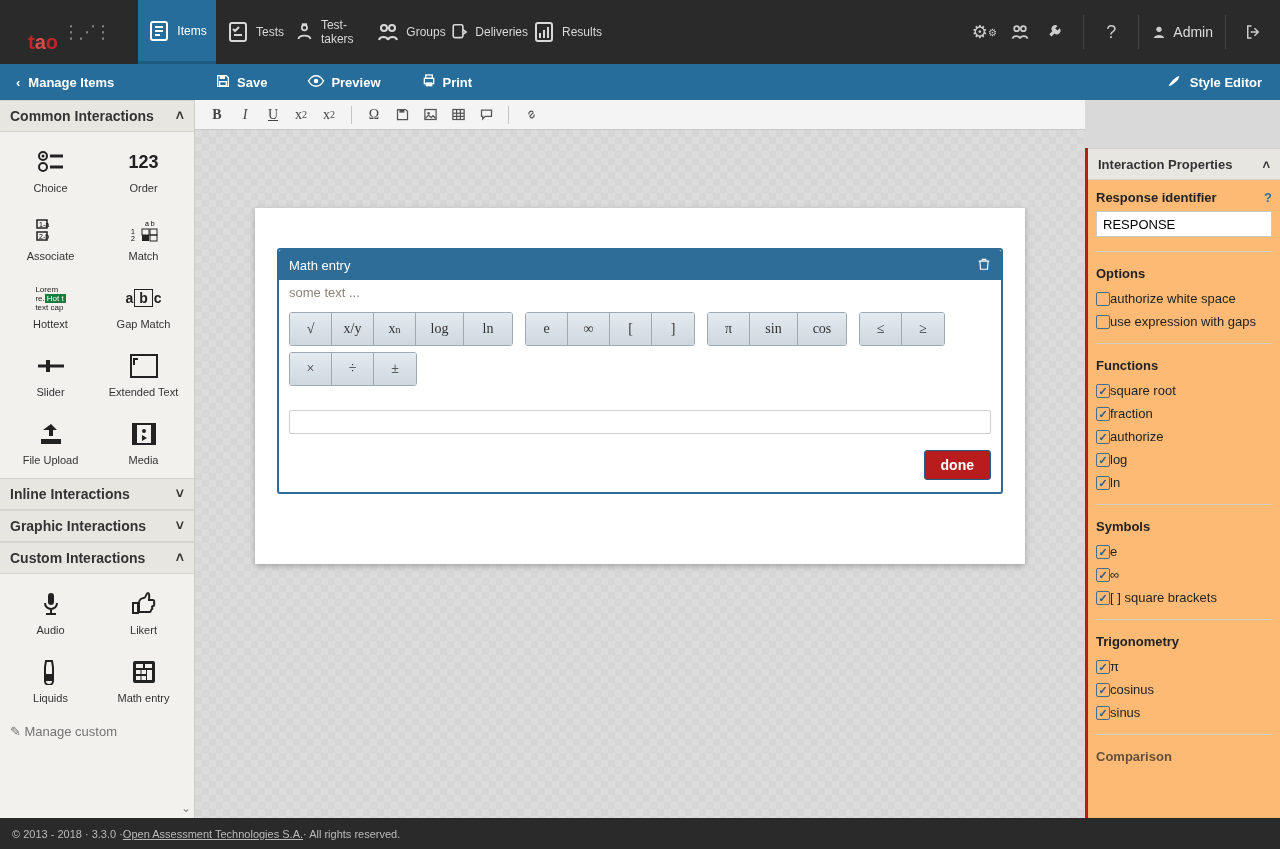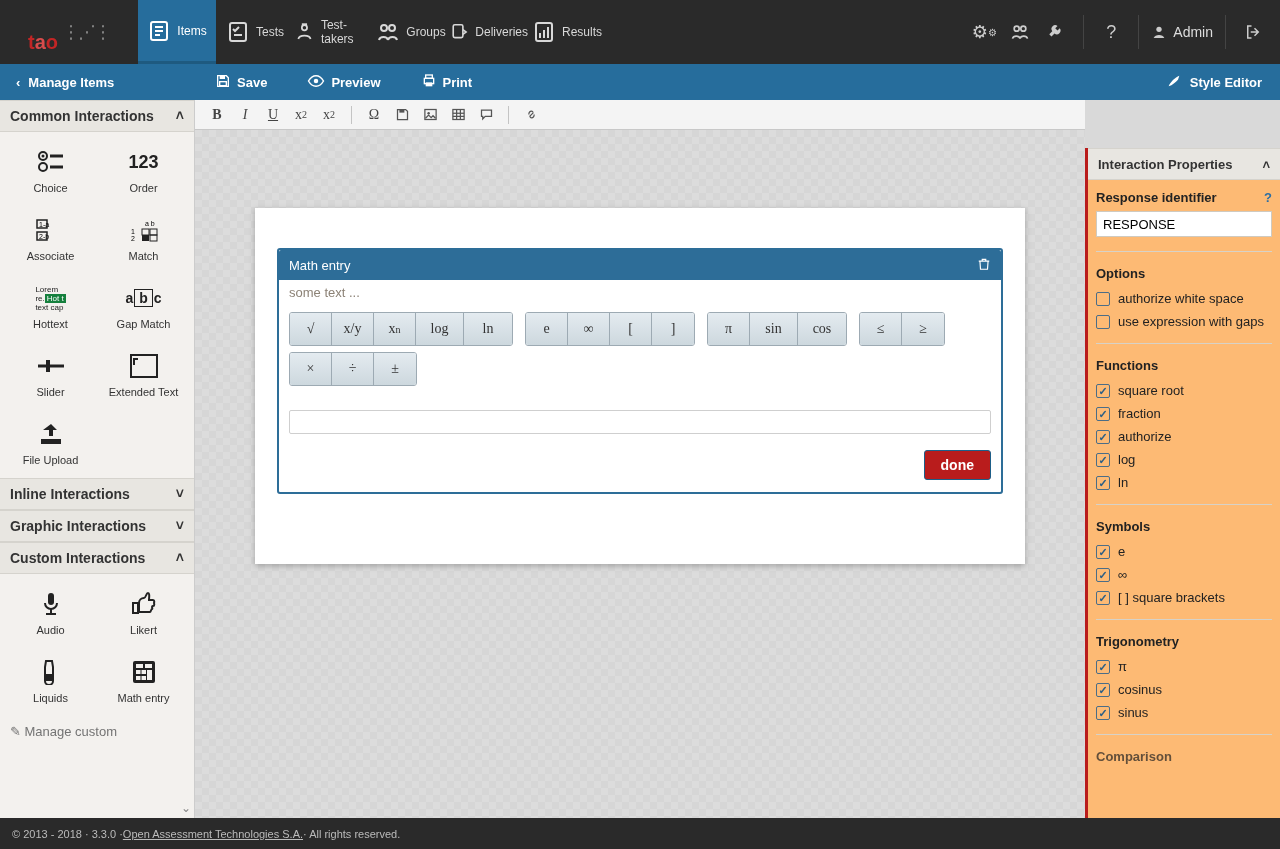--- a/index.html
+++ b/index.html
@@ -53,21 +53,21 @@
   .done-btn{ background:#b91c1c; color:#fff; border:1px solid #1d5f89; border-radius:3px; padding:6px 16px; font-size:14px; font-weight:bold; cursor:pointer;}
   
   .sidebar-right { width:195px; background:#fdba74; border-left:3px solid #b91c1c; overflow-y:auto; font-size:13px; color:#222;margin-top:48px;}
   .sidebar-right .panel-head{font-size:13px;}
   .prop-body{ padding:10px 8px 4px 8px;}
   .prop-label{ font-weight:bold; font-size:13px; margin-bottom:6px; display:flex; align-items:center; justify-content:space-between;}
   .help-q{ color:#2b6ea3; font-weight:bold; cursor:pointer;}
   .prop-input{ width:100%; height:26px; border:1px solid #cfcac0; background:#fff; padding:0 6px; font-size:13px;}
   .hr{ height:1px; background:#d7d2c7; margin:14px 0;}
   .section-h{ font-weight:bold; margin-bottom:10px; font-size:13px;}
-  .chk-row{ display:flex; align-items:center; gap:8px; margin:8px 0; font-size:13px;}
+  .chk-row{ display:flex; align-items:center; margin:8px 0; font-size:13px;}
   .chk{ width:14px; height:14px; border:1.5px solid #4b6d87; border-radius:2px; display:flex; align-items:center; justify-content:center; font-size:11px; color:#2e5f85; cursor:pointer;}
   .chk.checked::after{content:"✓"; font-weight:bold; line-height:10px;}
   
   .footer { height:31px; background:#2a2a2a; color:#bbb; font-size:11px; display:flex; align-items:center; padding:0 12px;}
   .footer a{ color:#bbb; text-decoration:underline;}
   sup{font-size:10px;}
   sub{font-size:10px;}
 </style>
 </head>
 <body>
@@ -290,20 +290,32 @@
           <span>Extended Text</span>
         </div>
         <div class="inter-item">
           <div class="icon-box">
             <svg width="26" height="24" viewBox="0 0 26 24">
               <path d="M13 2l6 6h-4v6h-4V8H5z" fill="#222"></path>
               <rect x="3" y="17" width="20" height="5" fill="#222"></rect>
             </svg>
           </div>
           <span>File Upload</span>
+        </div>
+        <div class="inter-item">
+          <div class="icon-box">
+            <svg width="26" height="24" viewBox="0 0 26 24">
+              <rect x="2" y="2" width="22" height="20" fill="none" stroke="#222" stroke-width="2"></rect>
+              <rect x="2" y="2" width="4" height="20" fill="#222"></rect>
+              <rect x="20" y="2" width="4" height="20" fill="#222"></rect>
+              <circle cx="13" cy="9" r="2" fill="#222"></circle>
+              <path d="M11 13v6l5-3z" fill="#222"></path>
+            </svg>
+          </div>
+          <span>Media</span>
         </div>
       </div>
 
     <div class="panel-head">
       <span>Inline Interactions</span>
       <span>˅</span>
     </div>
     <div class="panel-head">
       <span>Graphic Interactions</span>
       <span>˅</span>

